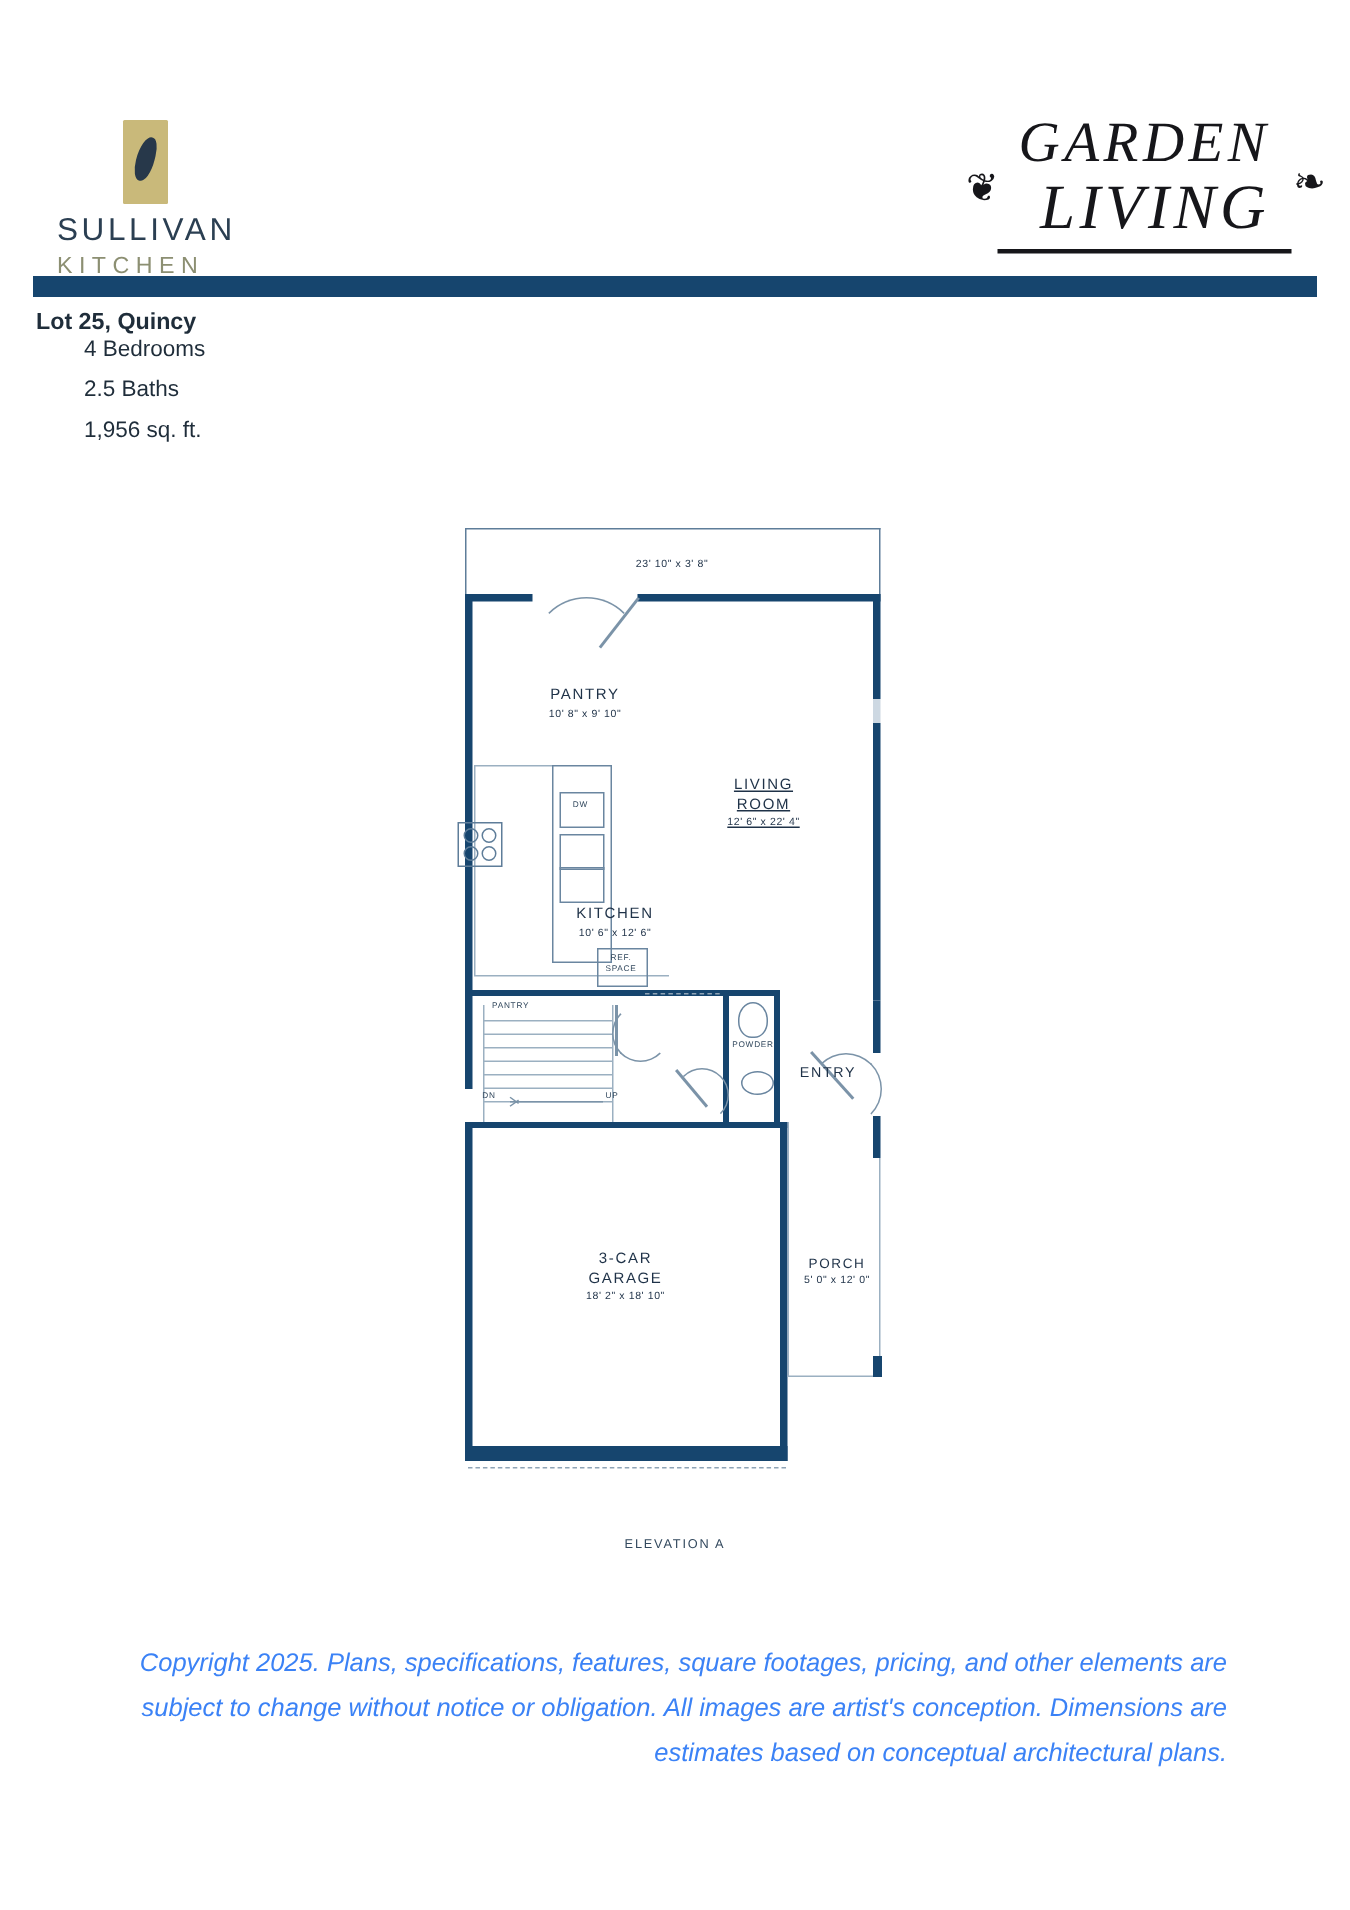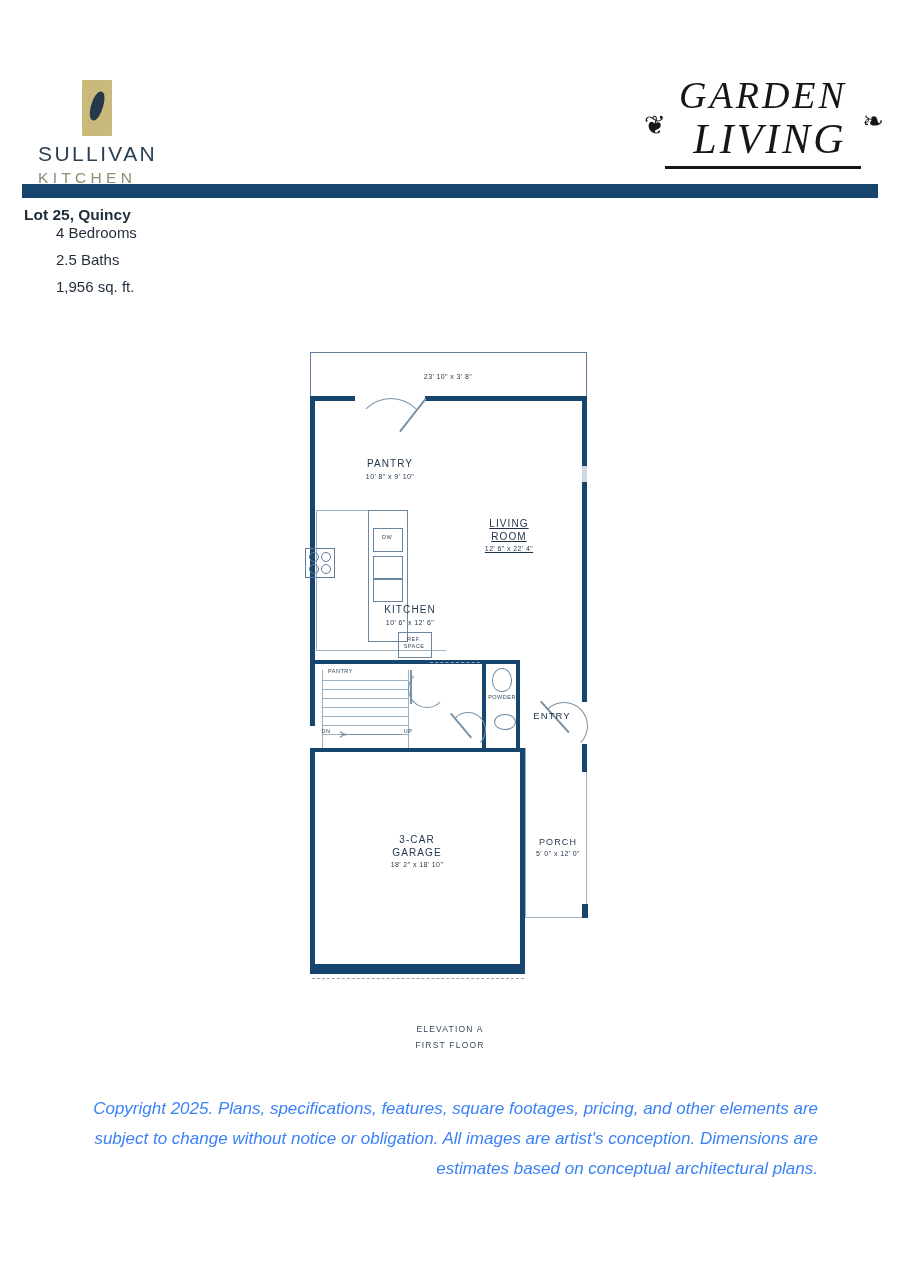--- a/index.html
+++ b/index.html
@@ -362,16 +362,15 @@
   <div class="wall" style="left:282px; top:552px; width:6px; height:14px;"></div>
 
   <div class="rlabel" style="left:222px; top:485px; width:72px;">
     <div class="rname" style="font-size:9px;">PORCH</div>
     <div class="rdim">5' 0" x 12' 0"</div>
   </div>
 </div>
 
 <div id="plan-caption">
   <div>ELEVATION A</div>
-  <div>FIRST FLOOR</div>
 </div>
 
 <div id="copyright">Copyright 2025. Plans, specifications, features, square footages, pricing, and other elements are subject to change without notice or obligation. All images are artist's conception. Dimensions are estimates based on conceptual architectural plans.</div>
 
 </body></html>

